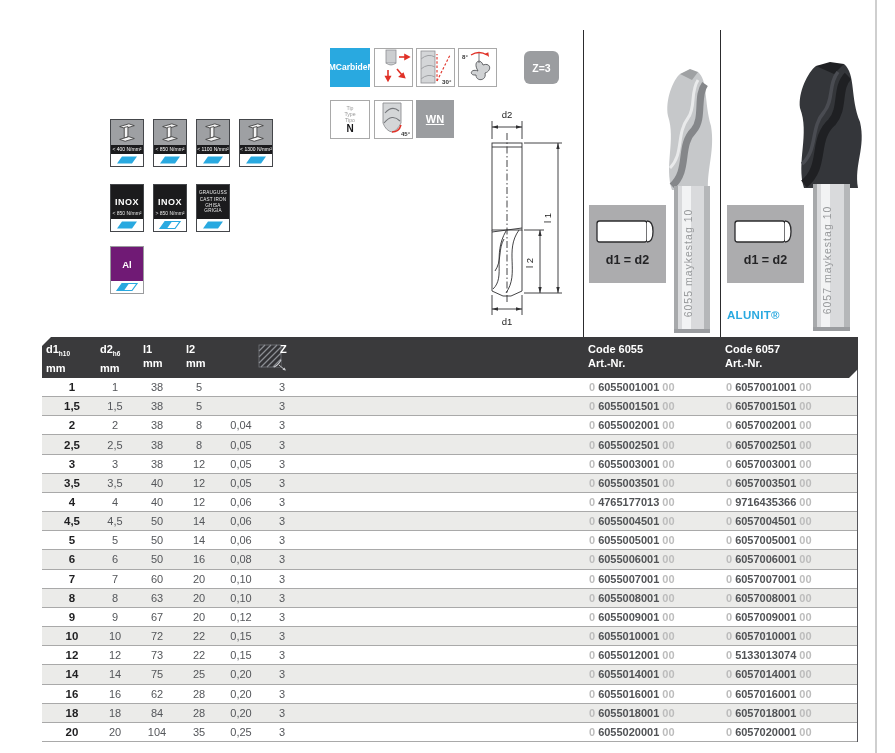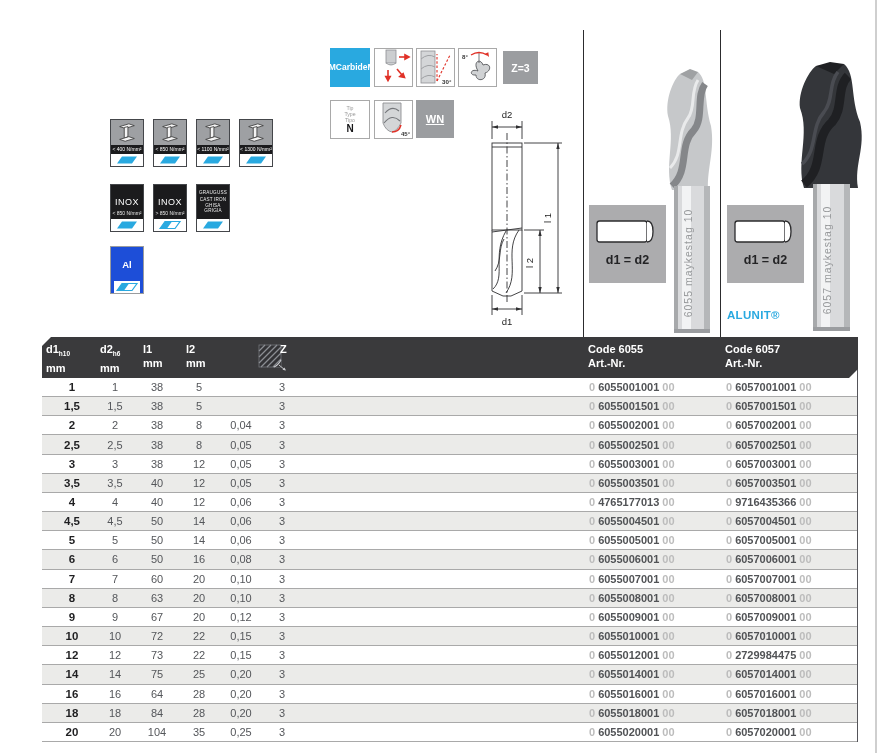--- a/index.html
+++ b/index.html
@@ -11,26 +11,26 @@
   .pageedge{position:absolute;width:2px;background:#cfcfcf;top:0;height:753px;left:875px;}
 
   
   .mat{position:absolute;width:34px;height:48px;border:1px solid #44464a;background:#fff;
        display:flex;flex-direction:column;box-sizing:border-box;}
   .mat-img{flex:0 0 25px;background:#9ea0a3;display:flex;align-items:center;justify-content:center;}
   .mat-band{flex:0 0 9px;background:#1b1b1d;color:#fff;font-size:5px;line-height:9px;text-align:center;
             white-space:nowrap;overflow:hidden;}
   .mat-strip{flex:1;background:#fff;display:flex;align-items:center;justify-content:center;}
   .mat.inox,.mat.cast{background:#1b1b1d;}
-  .inox-title{flex:0 0 22px;color:#fff;font-weight:normal;font-size:9px;display:flex;align-items:flex-end;
+  .inox-title{flex:0 0 22px;color:#fff;font-weight:bold;font-size:9px;display:flex;align-items:flex-end;
               justify-content:center;letter-spacing:.5px;}
   .inox-sub{flex:0 0 12px;color:#e8e8e8;font-size:5px;text-align:center;line-height:12px;}
   .cast-lines{flex:0 0 34px;display:flex;flex-direction:column;justify-content:center;gap:1px;}
   .cast-line{color:#efefef;font-size:4.6px;text-align:center;line-height:5.4px;letter-spacing:.2px;}
-  .mat.alu{background:#1d4ed8;border-color:#9a9c9e;align-items:center;}
+  .mat.alu{background:#701a75;border-color:#9a9c9e;}
   .alu-title{flex:0 0 34px;color:#fff;font-weight:bold;font-size:9.5px;display:flex;align-items:center;justify-content:center;}
 
   
   .prop{position:absolute;box-sizing:border-box;}
   .prop.vhm{width:40px;height:39px;background:#29a9e0;color:#fff;font-weight:bold;font-size:8.5px;
             display:flex;flex-direction:row;align-items:center;justify-content:center;line-height:9.5px;}
   .icobox{width:39px;height:39px;background:#fff;border:1px solid #a9a9a9;}
   .badge{background:#9b9da0;color:#fff;font-weight:bold;display:flex;align-items:center;justify-content:center;}
   .prop.z3{width:35px;height:33px;font-size:10.5px;}
   .prop.wn{width:38px;height:38px;font-size:11px;text-decoration:underline;}
@@ -229,21 +229,21 @@
         <text x="3" y="10" font-size="6.2" font-weight="bold" fill="#333">8°</text>
         <g fill="#d0d2d4" stroke="#55575a" stroke-width="0.9">
           <path d="M19,22 C13,12 22,9 24,16 C32,13 33,22 26,24 C28,32 17,33 17,26 C10,27 11,19 19,22 Z"></path>
         </g>
         <line x1="20" y1="3" x2="20" y2="14" stroke="#55575a" stroke-width="0.8"></line>
         <path d="M12,6 Q20,1 28,6" fill="none" stroke="#e03127" stroke-width="1.4"></path>
         <polygon points="30,8 26,4.8 29.3,3.2" fill="#e03127"></polygon>
       </svg>
     </div>
 
-    <div class="prop badge z3" style="left:503px;top:51px;">Z=3</div>
+    <div class="prop badge z3" style="left:524px;top:51px;border-radius:6px;">Z=3</div>
 
     <div class="prop tip" style="left:330px;top:100px;">
       <div class="tip-line">Tip</div>
       <div class="tip-line">Type</div>
       <div class="tip-line">Tipo</div>
       <div class="tip-n">N</div>
     </div>
 
     <div class="prop icobox" style="left:374px;top:100px;">
       <svg width="37" height="37" viewBox="0 0 37 37">
@@ -653,21 +653,21 @@
       <div class="cell c-l2">22</div>
       <div class="cell c-ch">0,15</div>
       <div class="cell c-z">3</div>
       <div class="cell c-a1">
         <span class="dimtx">0</span>
           <span class="num">6055012001</span>
           <span class="dimtx">00</span>
       </div>
       <div class="cell c-a2">
         <span class="dimtx">0</span>
-          <span class="num">2729984475</span>
+          <span class="num">5133013074</span>
           <span class="dimtx">00</span>
       </div>
     </div>
       <div class="row">
       <div class="cell c-d1">14</div>
       <div class="cell c-d2">14</div>
       <div class="cell c-l1">75</div>
       <div class="cell c-l2">25</div>
       <div class="cell c-ch">0,20</div>
       <div class="cell c-z">3</div>
@@ -678,21 +678,21 @@
       </div>
       <div class="cell c-a2">
         <span class="dimtx">0</span>
           <span class="num">6057014001</span>
           <span class="dimtx">00</span>
       </div>
     </div>
       <div class="row">
       <div class="cell c-d1">16</div>
       <div class="cell c-d2">16</div>
-      <div class="cell c-l1">64</div>
+      <div class="cell c-l1">62</div>
       <div class="cell c-l2">28</div>
       <div class="cell c-ch">0,20</div>
       <div class="cell c-z">3</div>
       <div class="cell c-a1">
         <span class="dimtx">0</span>
           <span class="num">6055016001</span>
           <span class="dimtx">00</span>
       </div>
       <div class="cell c-a2">
         <span class="dimtx">0</span>

